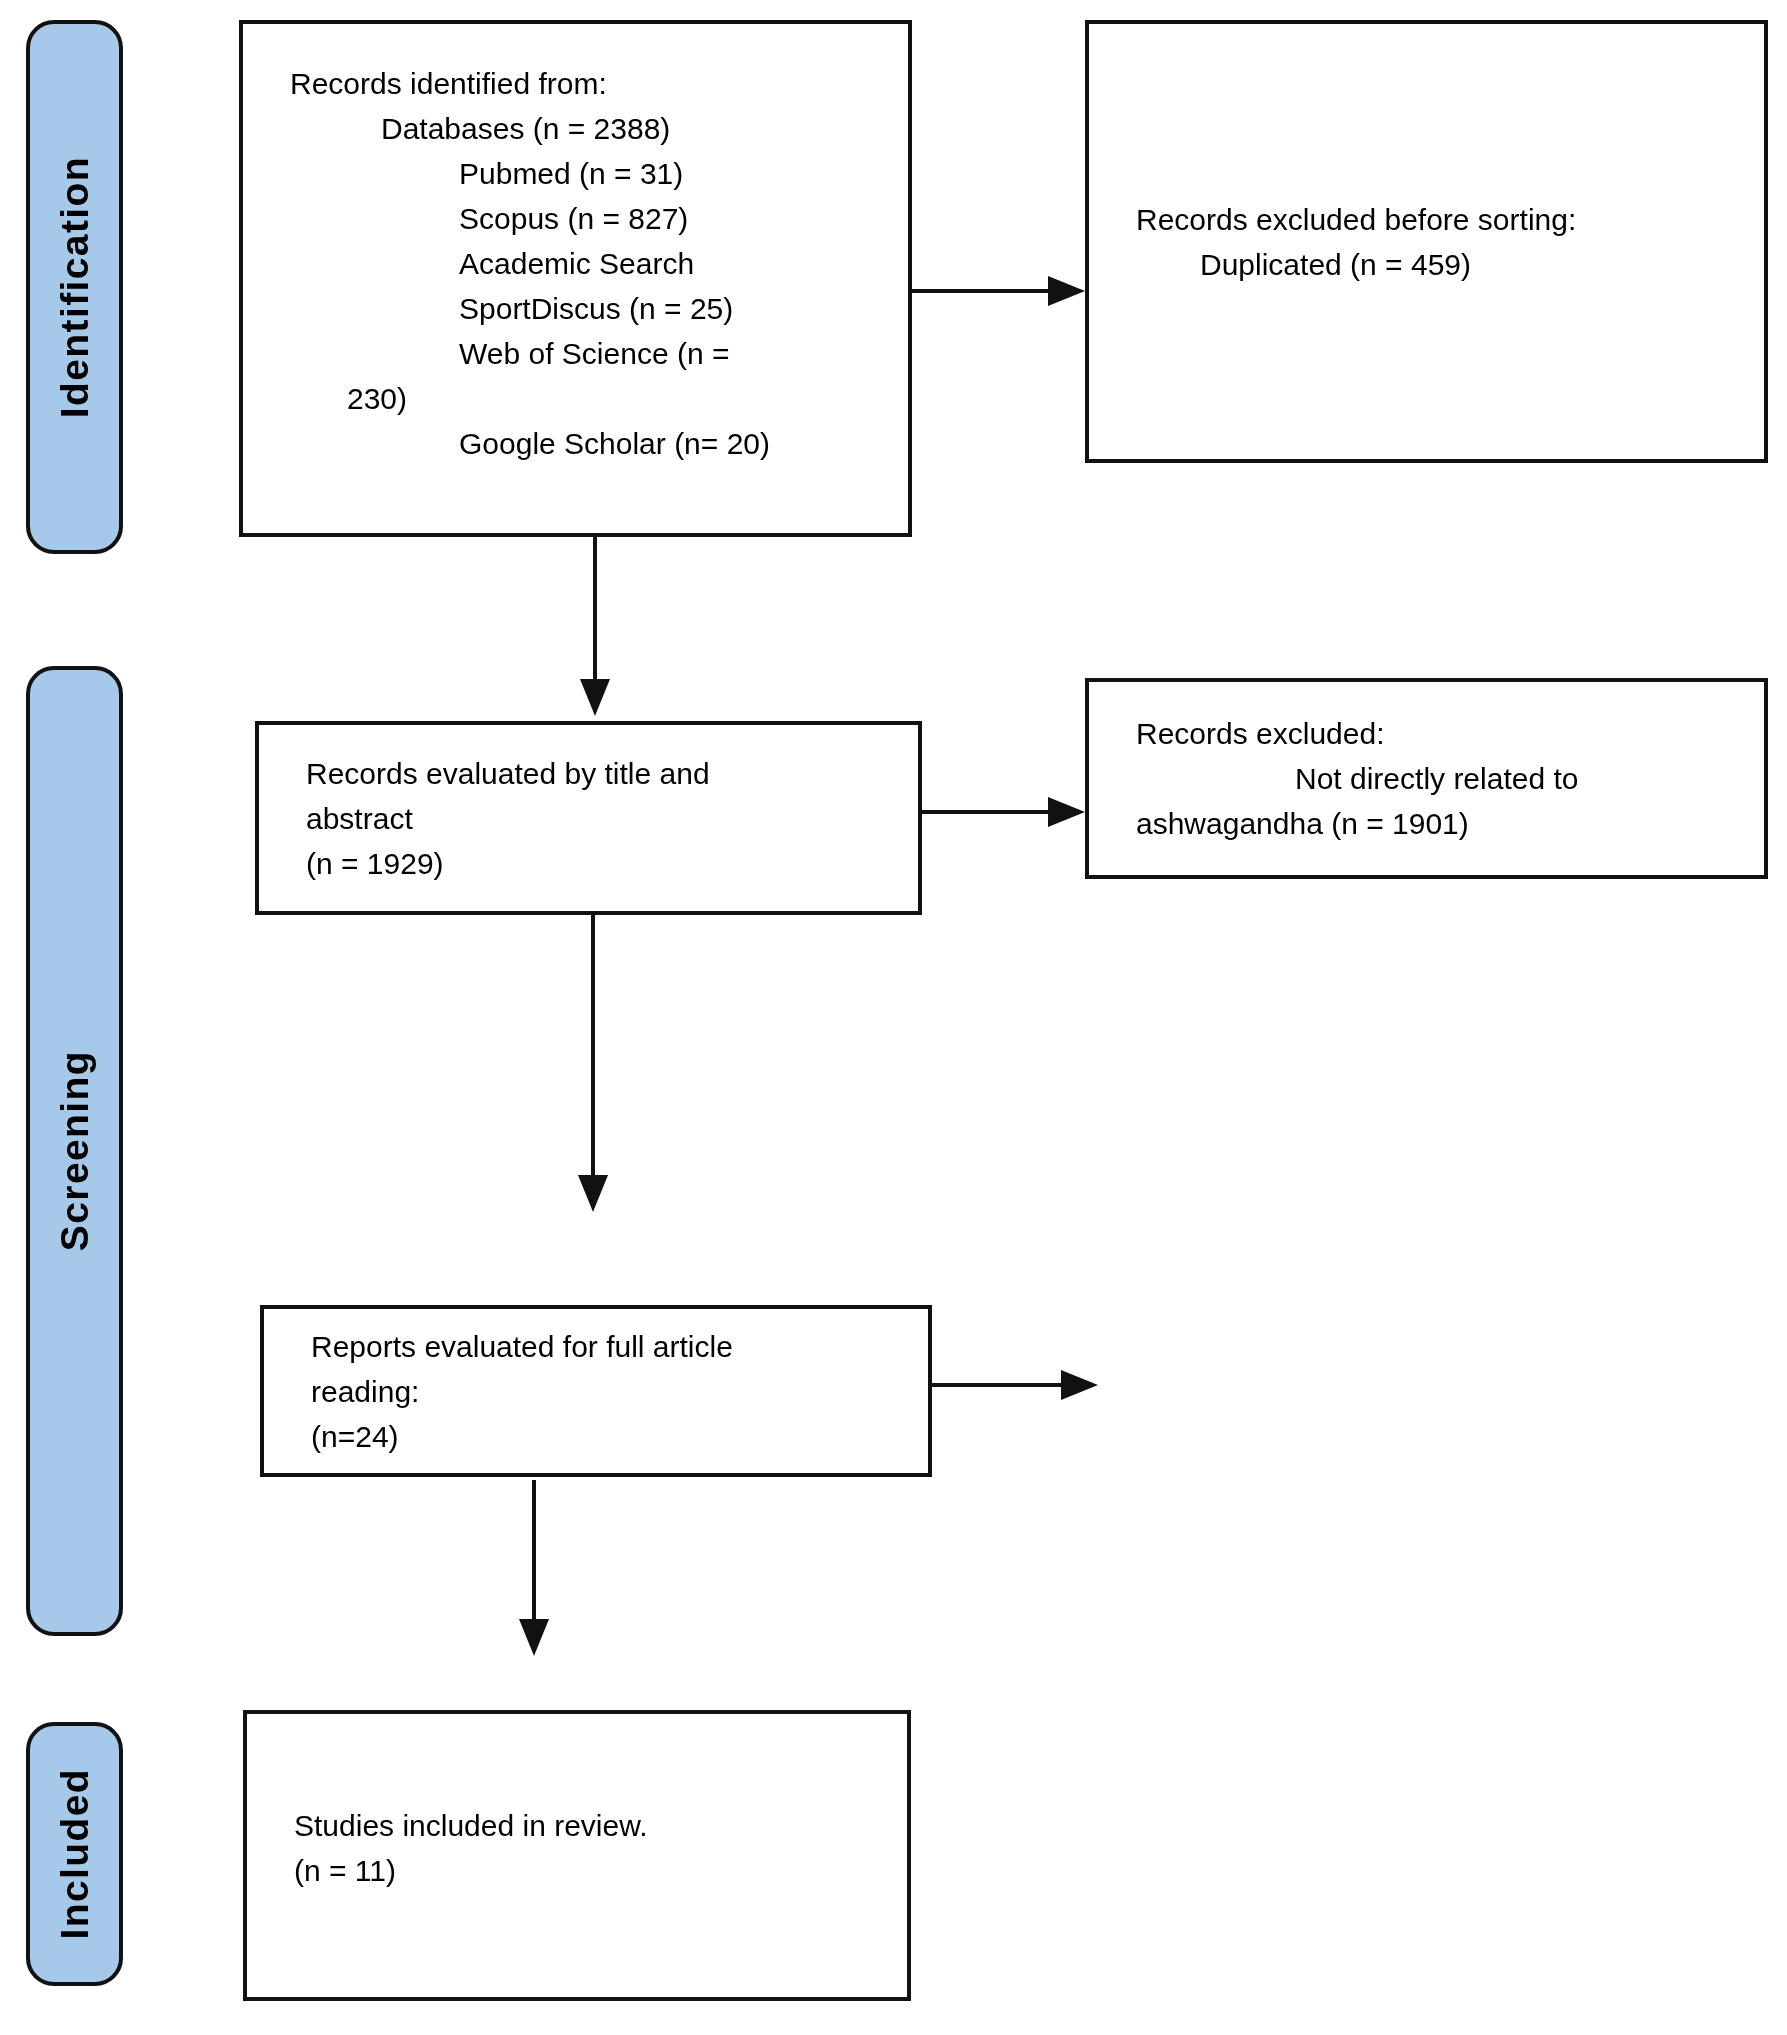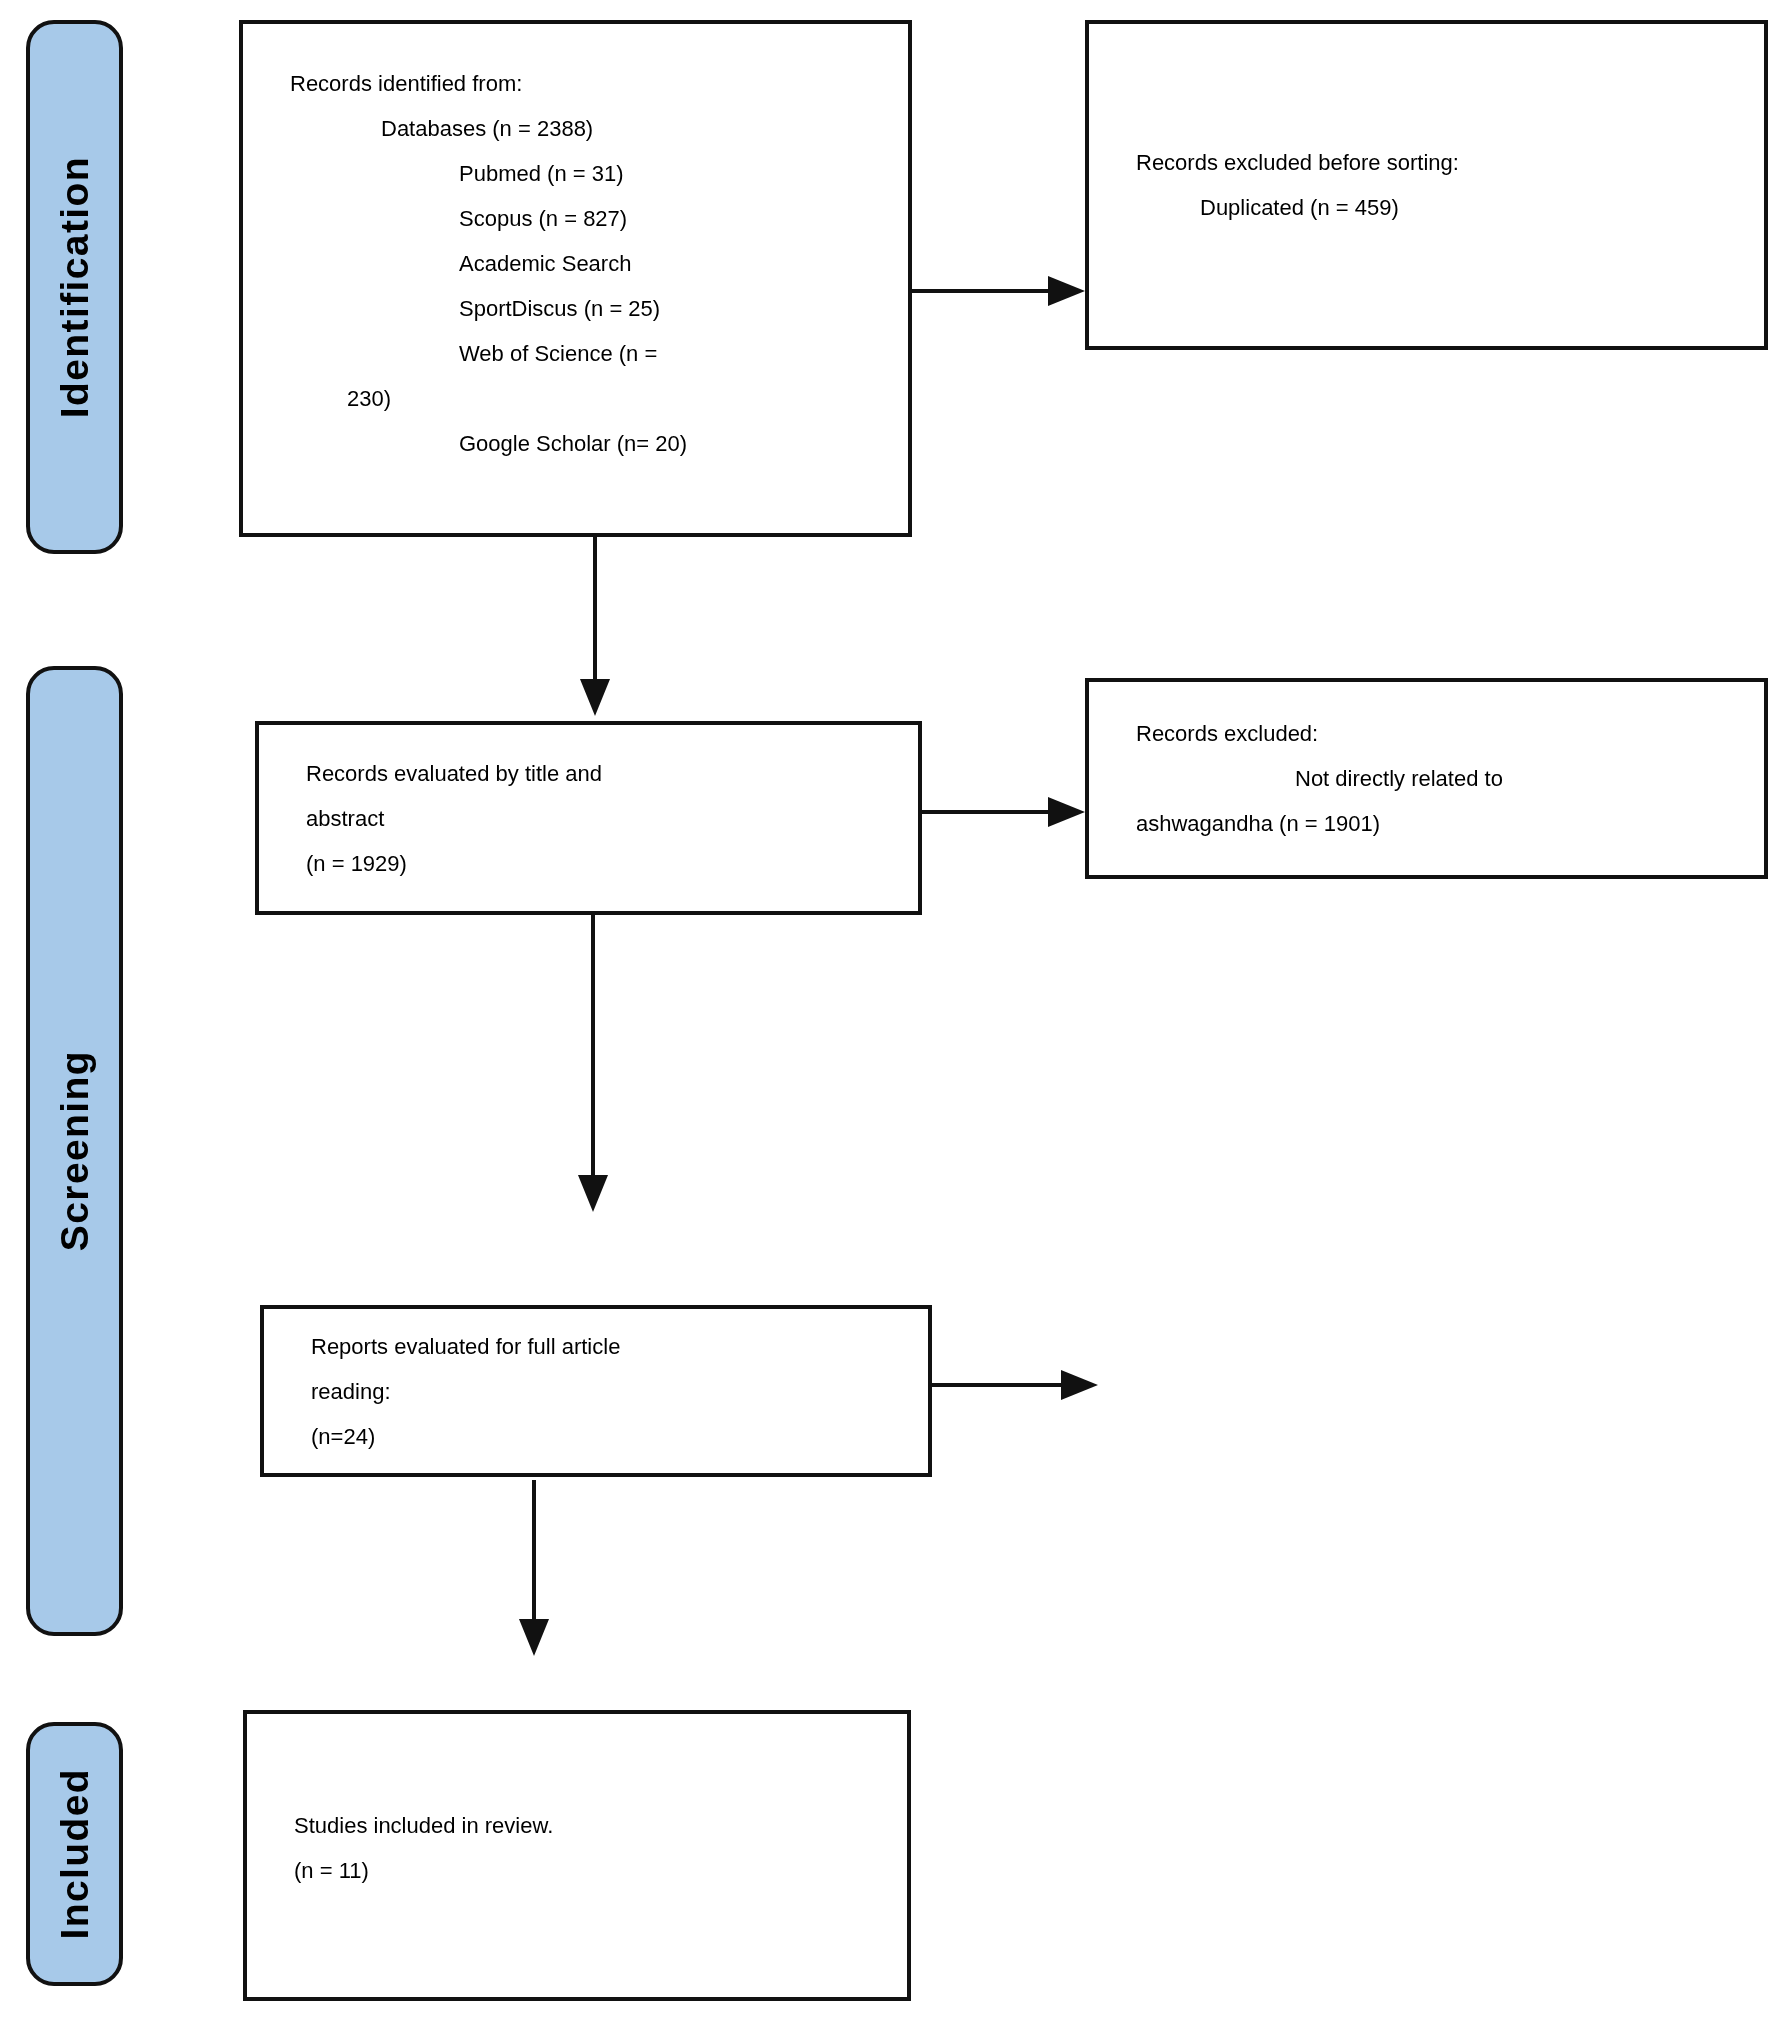--- a/index.html
+++ b/index.html
@@ -39,21 +39,21 @@
   .stage-identification { left: 26px;  top: 20px;   width: 97px; height: 534px; }
   .stage-screening      { left: 26px;  top: 666px;  width: 97px; height: 970px; }
   .stage-included       { left: 26px;  top: 1722px; width: 97px; height: 264px; }
 
   
   .box {
     position: absolute;
     background: #ffffff;
     border: 4px solid #111111;
     box-sizing: border-box;
-    font-size: 22px;
+    font-size: 30px;
     line-height: 45px;
   }
   .box .pad {
     height: 100%;
     box-sizing: border-box;
     padding: 27px 20px 27px 47px;
     display: flex;
     flex-direction: column;
     justify-content: center;
   }
@@ -61,21 +61,21 @@
   .box .pad.lift { padding-bottom: 43px; }
   .ln { white-space: nowrap; }
   .in1 { padding-left: 91px; }  
   .in2 { padding-left: 169px; }  
   .inC { padding-left: 57px;  }  
   .inD { padding-left: 64px;  }  
   .inN { padding-left: 159px; }  
   .inO { padding-left: 68px; }  
 
   .box-records-identified { left: 239px;  top: 20px;   width: 673px;  height: 517px; }
-  .box-excluded-before    { left: 1085px; top: 20px;   width: 683px; height: 330px; }
+  .box-excluded-before    { left: 1085px; top: 20px;   width: 683px; height: 443px; }
   .box-evaluated          { left: 255px;  top: 721px; width: 667px;  height: 194px; }
   .box-records-excluded   { left: 1085px; top: 678px; width: 683px; height: 201px; }
   .box-full-article       { left: 260px;  top: 1305px; width: 672px;  height: 172px; }
   .box-reports-excluded   { left: 1098px; top: 1213px; width: 676px; height: 368px; }
   .box-studies-included   { left: 243px;  top: 1710px; width: 668px;  height: 291px; }
 
   
   .varrow {
     position: absolute;
     display: flex;

